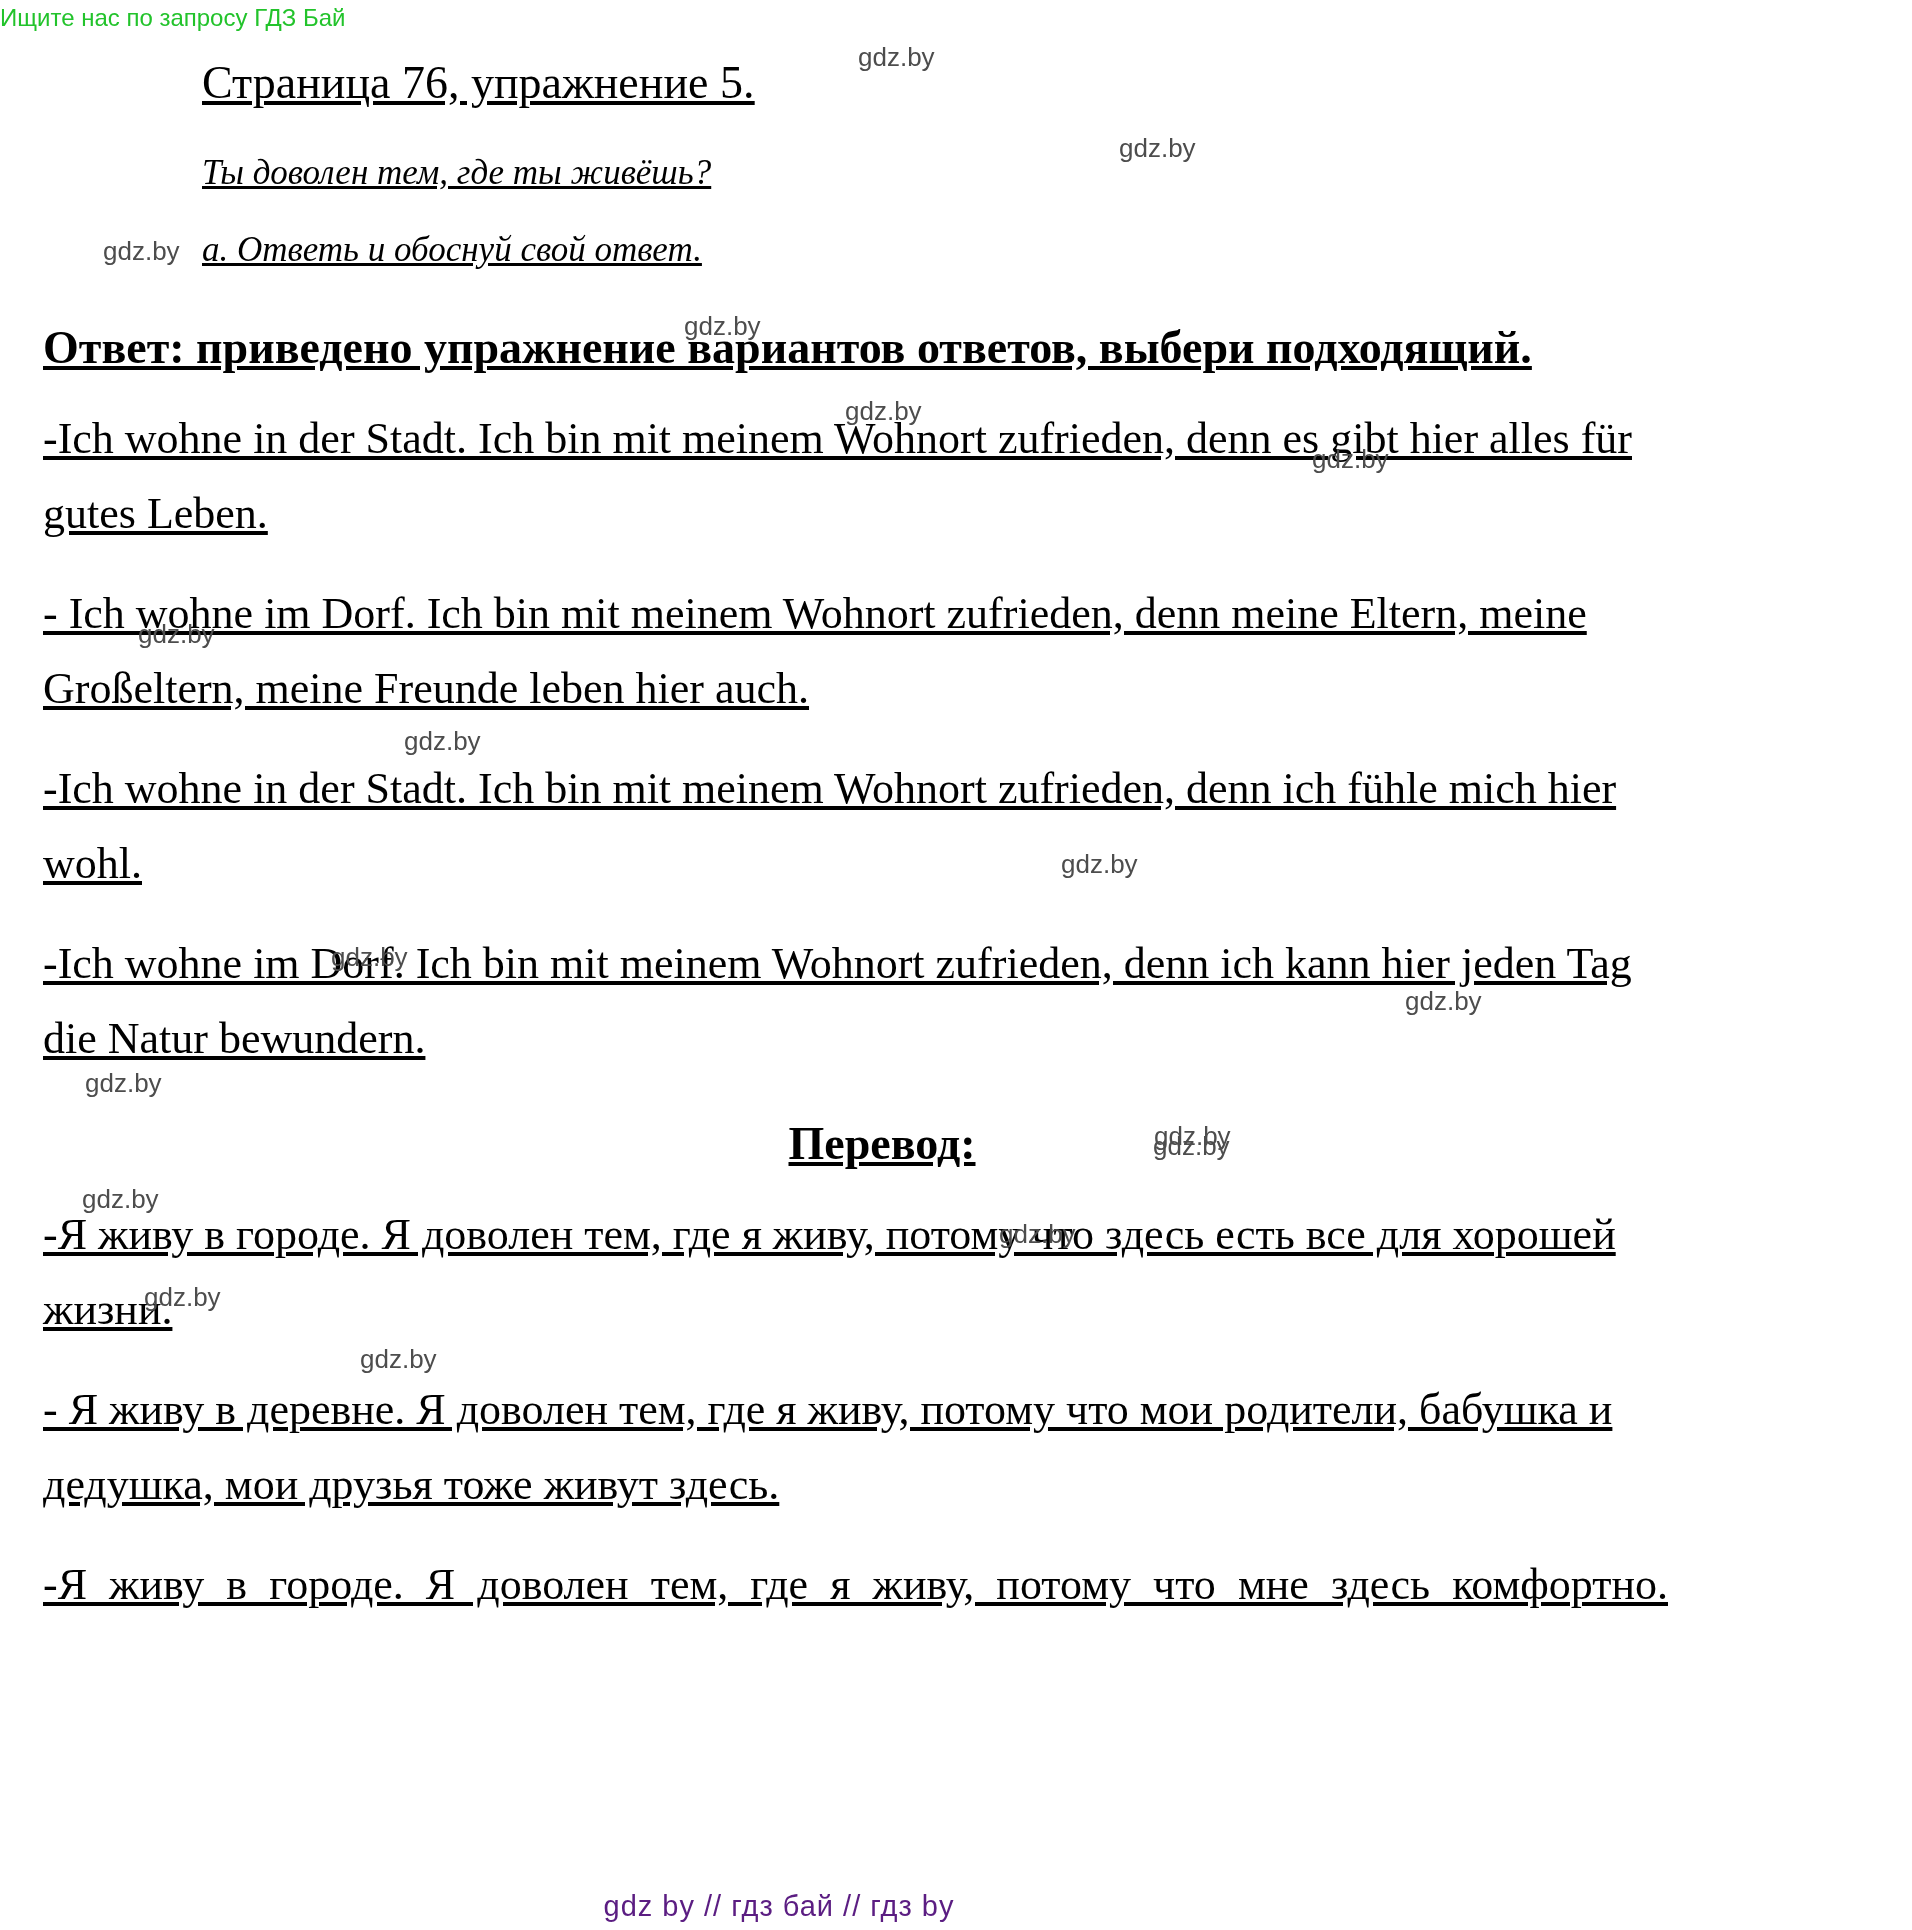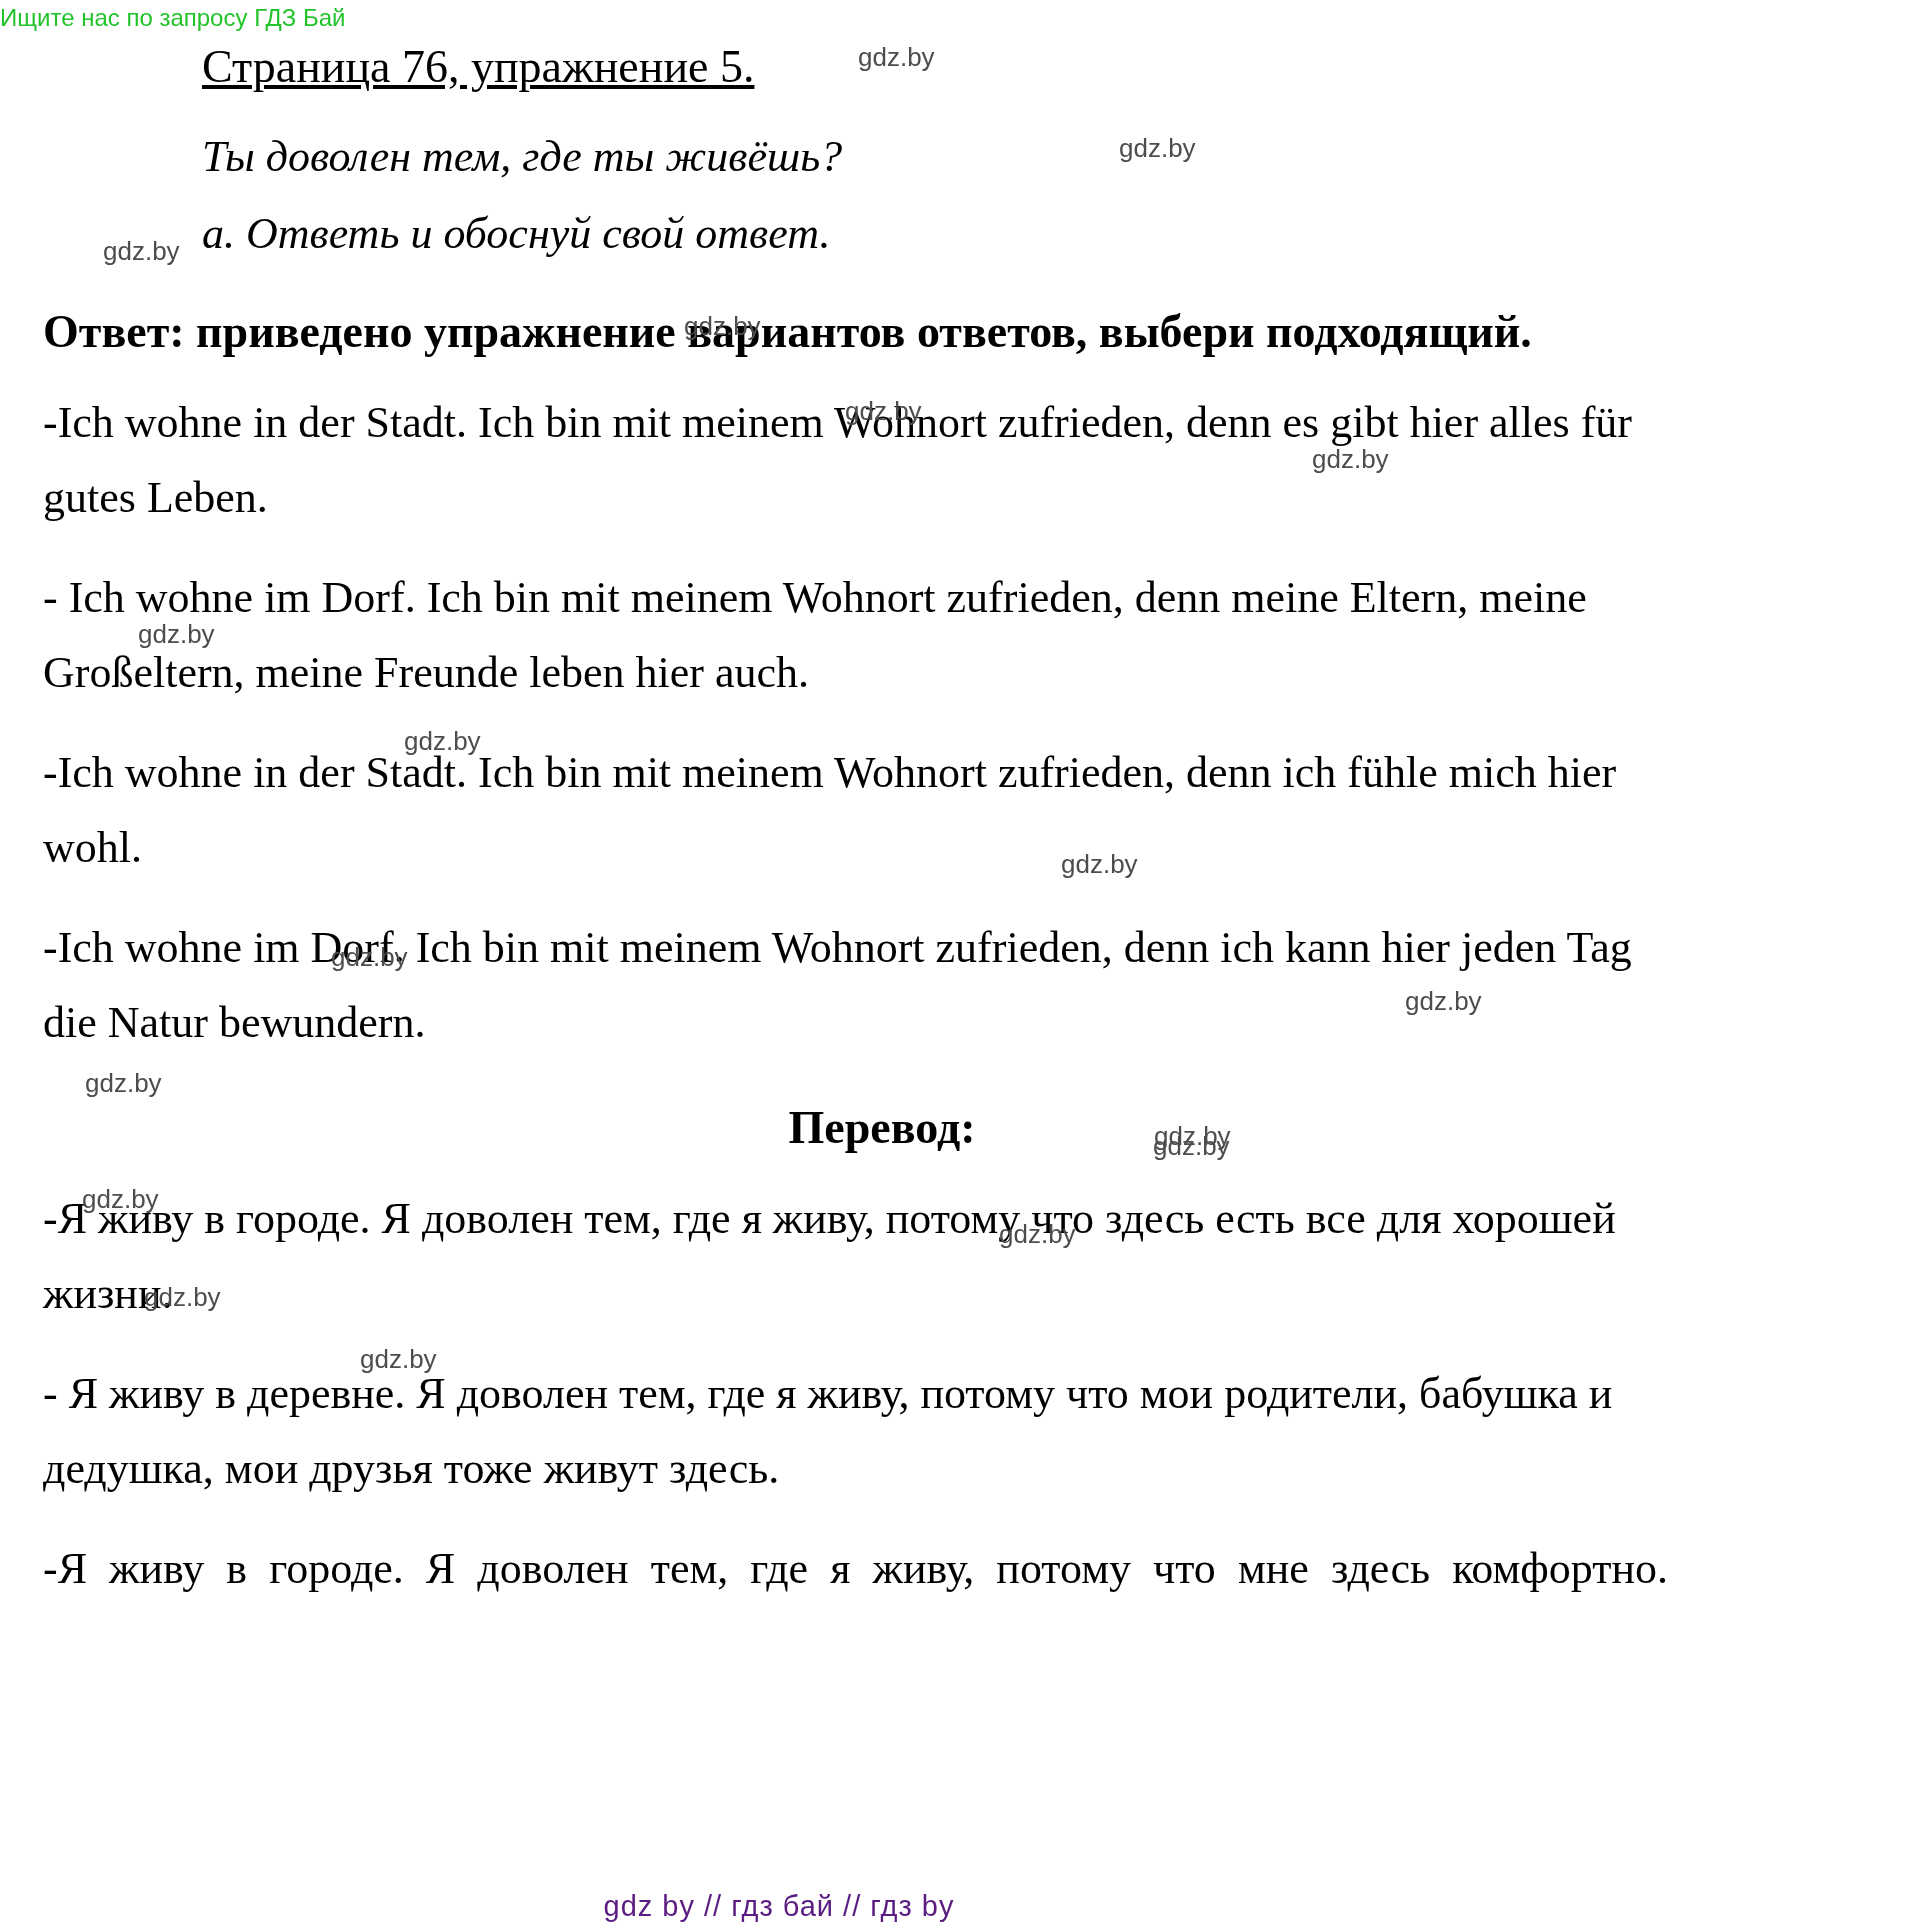--- a/index.html
+++ b/index.html
@@ -27,39 +27,40 @@
     font-size: 24px;
     line-height: 29px;
     color: #22c32b;
     white-space: nowrap;
     padding-top: 2.9px;
   }
 
   
   .page {
     position: absolute;
-    top: 35px;
+    top: 51px;
     left: 0;
     width: 1721px;
+    text-decoration: underline;
   }
 
   .title {
     margin: 0;
     padding: 0 0 0 202px;
     font-size: 46px;
     line-height: 63px;
     font-weight: normal;
     text-decoration: underline;
     white-space: nowrap;
   }
 
   .task-line {
     margin: 0;
     padding: 31px 8px 0 202px;
-    font-size: 44px;
+    font-size: 35px;
     line-height: 56px;
     font-style: italic;
     white-space: nowrap;
   }
   .task-line.sub {
     padding-top: 21px;
   }
 
   .answer-head {
     margin: 0;

